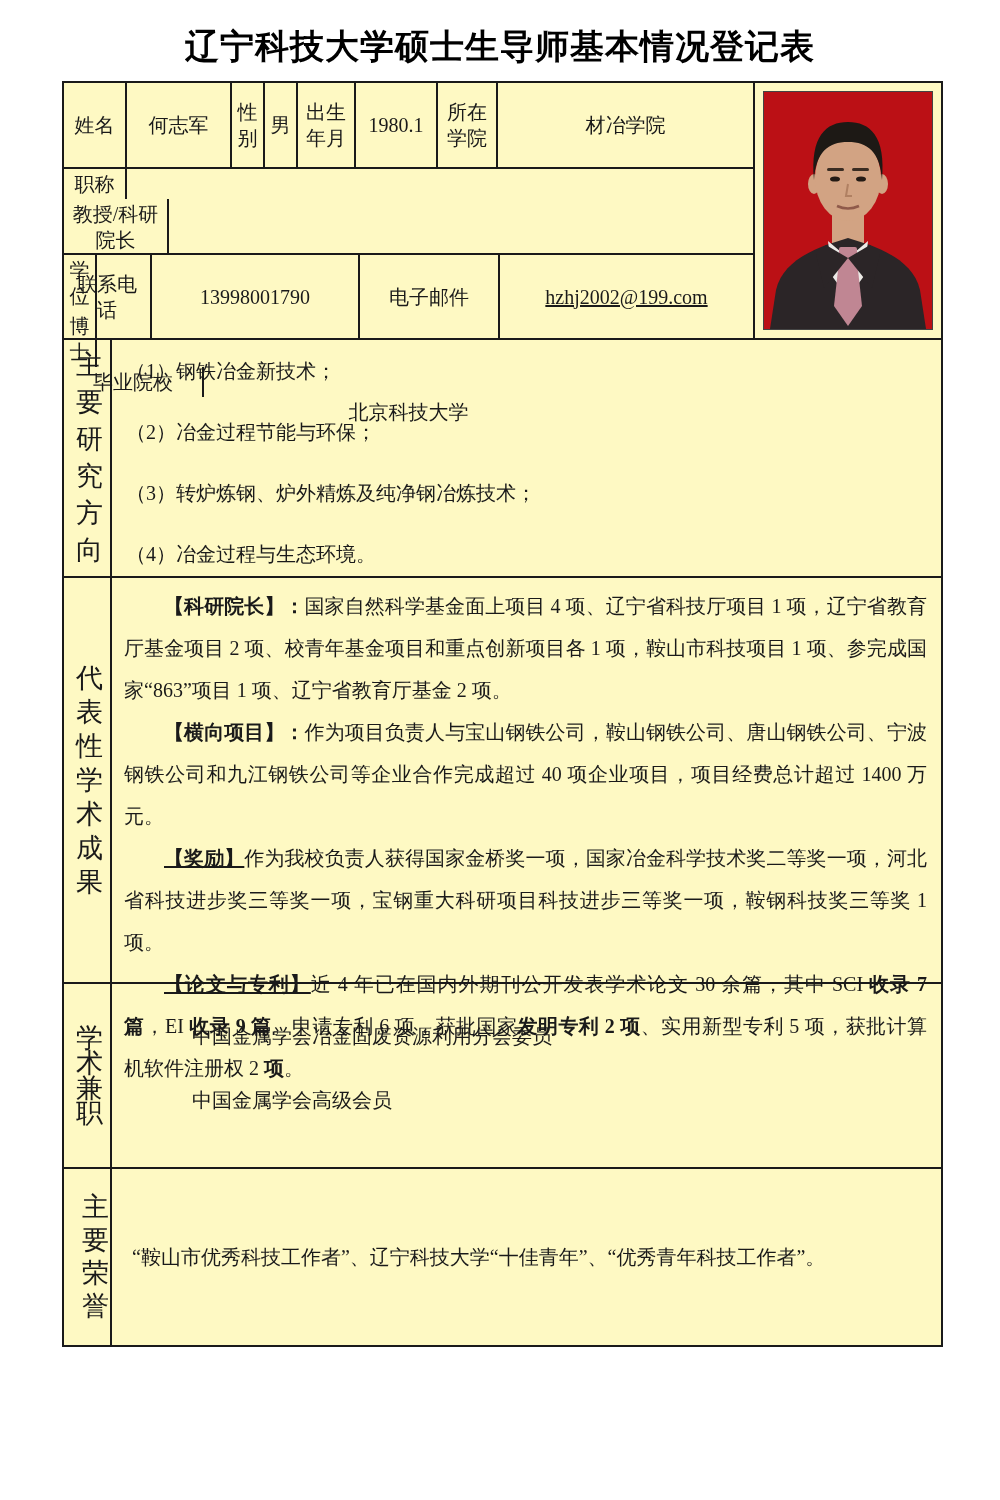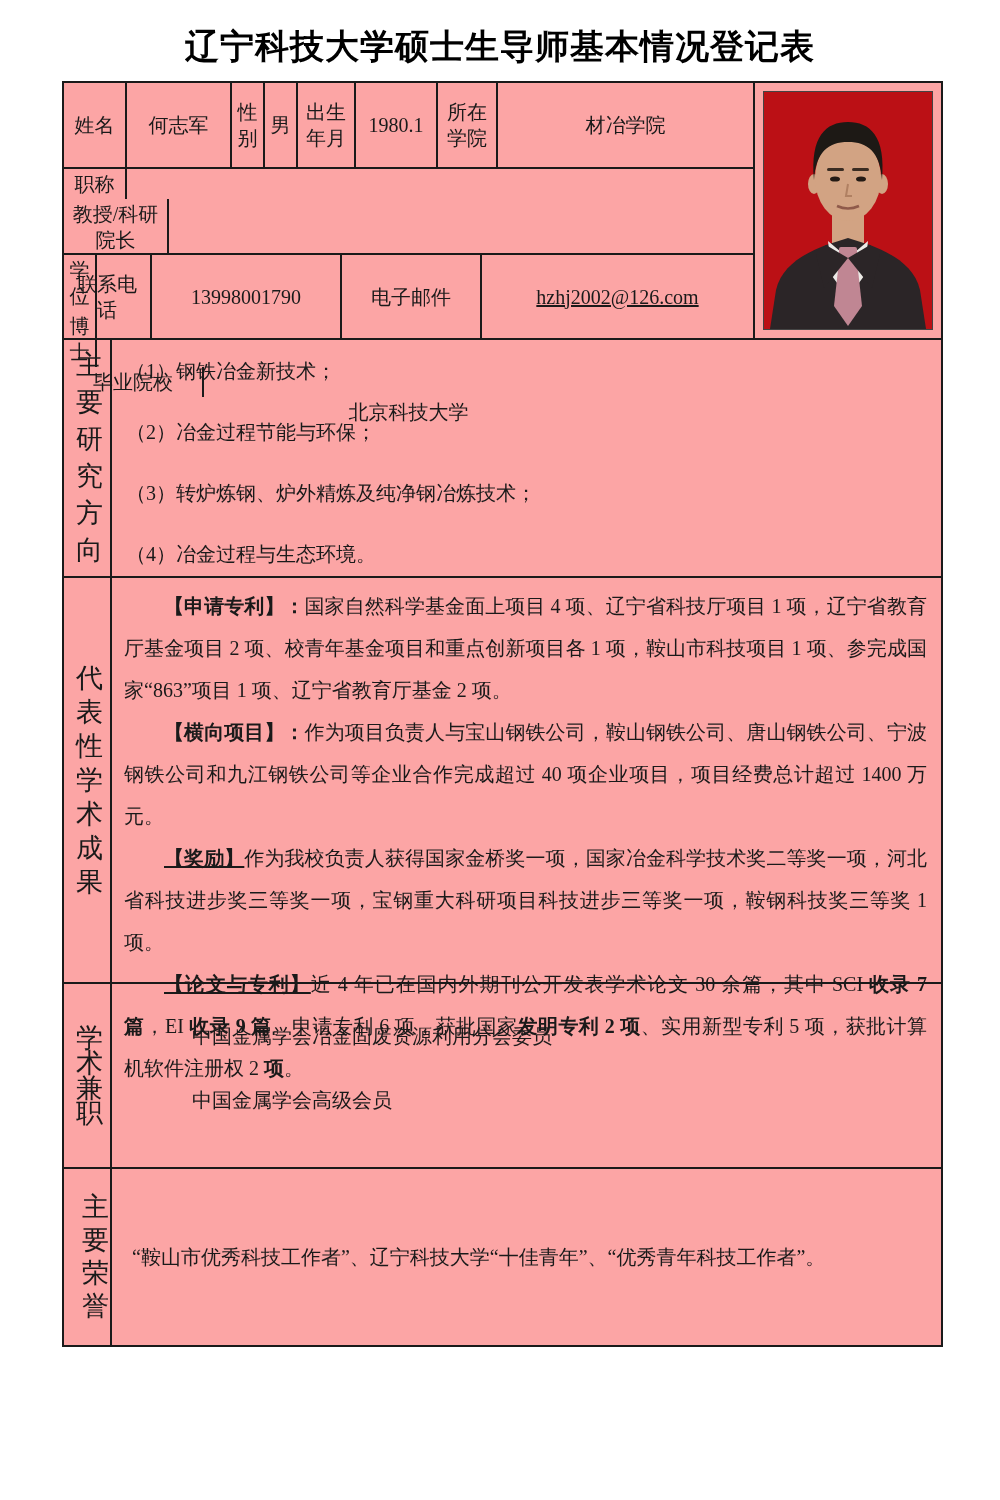--- a/index.html
+++ b/index.html
@@ -17,39 +17,39 @@
     font-weight:bold;
     padding-top:24px;
     letter-spacing:1px;
     color:#000;
   }
   .form-table {
     position:absolute; left:62px; top:81px;
     width:881px; height:1266px;
     border:2px solid #1a1a1a;
     display:flex; flex-direction:column;
-    background:#fca5a5;
+    background:#fef9c3;
   }
   
   .top-block { display:flex; height:257px; border-bottom:2px solid #1a1a1a; }
   .top-left { width:691px; display:flex; flex-direction:column; }
   .trow { display:flex; border-bottom:2px solid #1a1a1a; }
   .trow.r1 { height:86px; }
   .trow.r2 { height:86px;flex-direction:column; }
   .trow.r3 { flex:1; border-bottom:none; }
   .cell {
     border-right:2px solid #1a1a1a;
     display:flex; align-items:center; justify-content:center;
     text-align:center; font-size:20px; line-height:26px;
     padding:2px 4px;
   }
   .cell:last-child { border-right:none; }
   .w63{width:63px;} .w105{width:105px;} .w55{width:33px;}
   .w58{width:58px;} .w82{width:82px;} .w60{width:60px;}
-  .w88{width:88px;} .w186{width:190px;} .w140{width:140px;}
+  .w88{width:88px;} .w186{width:208px;} .w140{width:140px;}
   .grow{flex:1;}
   .email-value { text-decoration:underline; }
   .photo-cell {
     flex:1; border-left:2px solid #1a1a1a;
     display:flex; align-items:center; justify-content:center;
     padding:8px;
   }
   .photo-frame { border:1px solid #444; line-height:0; }
   
   .section { display:flex; border-bottom:2px solid #1a1a1a; }
@@ -113,21 +113,21 @@
         <div class="cell w105">教授/科研院长</div>
         <div class="cell w55">学位</div>
         <div class="cell w55">博士</div>
         <div class="cell w140">毕业院校</div>
         <div class="cell grow">北京科技大学</div>
       </div>
       <div class="trow r3">
         <div class="cell w88">联系电话</div>
         <div class="cell w186">13998001790</div>
         <div class="cell w140">电子邮件</div>
-        <div class="cell grow email-value">hzhj2002@126.com</div>
+        <div class="cell grow email-value">hzhj2002@199.com</div>
       </div>
     </div>
 
     <div class="photo-cell">
       <div class="photo-frame">
         <svg width="168" height="237" viewBox="0 0 168 237">
           <rect x="0" y="0" width="168" height="237" fill="#bb1015"></rect>
 
           <rect x="68" y="112" width="32" height="42" fill="#d2a383"></rect>
 
@@ -172,21 +172,21 @@
       <p>（3）转炉炼钢、炉外精炼及纯净钢冶炼技术；</p>
       <p>（4）冶金过程与生态环境。</p>
     </div>
   </div>
 
   <div class="section sec-achv">
     <div class="vlabel lh34">
       <span>代表性学术成果</span>
     </div>
     <div class="content achv-text">
-      <p><span class="b">【申请专利】：</span><span>国家自然科学基金面上项目 4 项、辽宁省科技厅项目 1 项，辽宁省教育厅基金项目 2 项、校青年基金项目和重点创新项目各 1 项，鞍山市科技项目 1 项、参完成国家“863”项目 1 项、辽宁省教育厅基金 2 项。</span></p>
+      <p><span class="b">【科研院长】：</span><span>国家自然科学基金面上项目 4 项、辽宁省科技厅项目 1 项，辽宁省教育厅基金项目 2 项、校青年基金项目和重点创新项目各 1 项，鞍山市科技项目 1 项、参完成国家“863”项目 1 项、辽宁省教育厅基金 2 项。</span></p>
       <p><span class="b">【横向项目】：</span><span>作为项目负责人与宝山钢铁公司，鞍山钢铁公司、唐山钢铁公司、宁波钢铁公司和九江钢铁公司等企业合作完成超过 40 项企业项目，项目经费总计超过 1400 万元。</span></p>
       <p><span class="b u">【奖励】</span><span>作为我校负责人获得国家金桥奖一项，国家冶金科学技术奖二等奖一项，河北省科技进步奖三等奖一项，宝钢重大科研项目科技进步三等奖一项，鞍钢科技奖三等奖 1 项。</span></p>
       <p><span class="b u">【论文与专利】</span><span>近 4 年已在国内外期刊公开发表学术论文 30 余篇，其中 SCI </span><span class="b">收录 7 篇</span><span>，EI </span><span class="b">收录 9 篇</span><span>。申请专利 6 项，获批国家</span><span class="b">发明专利 2 项</span><span>、实用新型专利 5 项，获批计算机软件注册权 2 </span><span class="b">项</span><span>。</span></p>
     </div>
   </div>
 
   <div class="section sec-pos">
     <div class="vlabel lh25">
       <span>学术兼职</span>
     </div>

